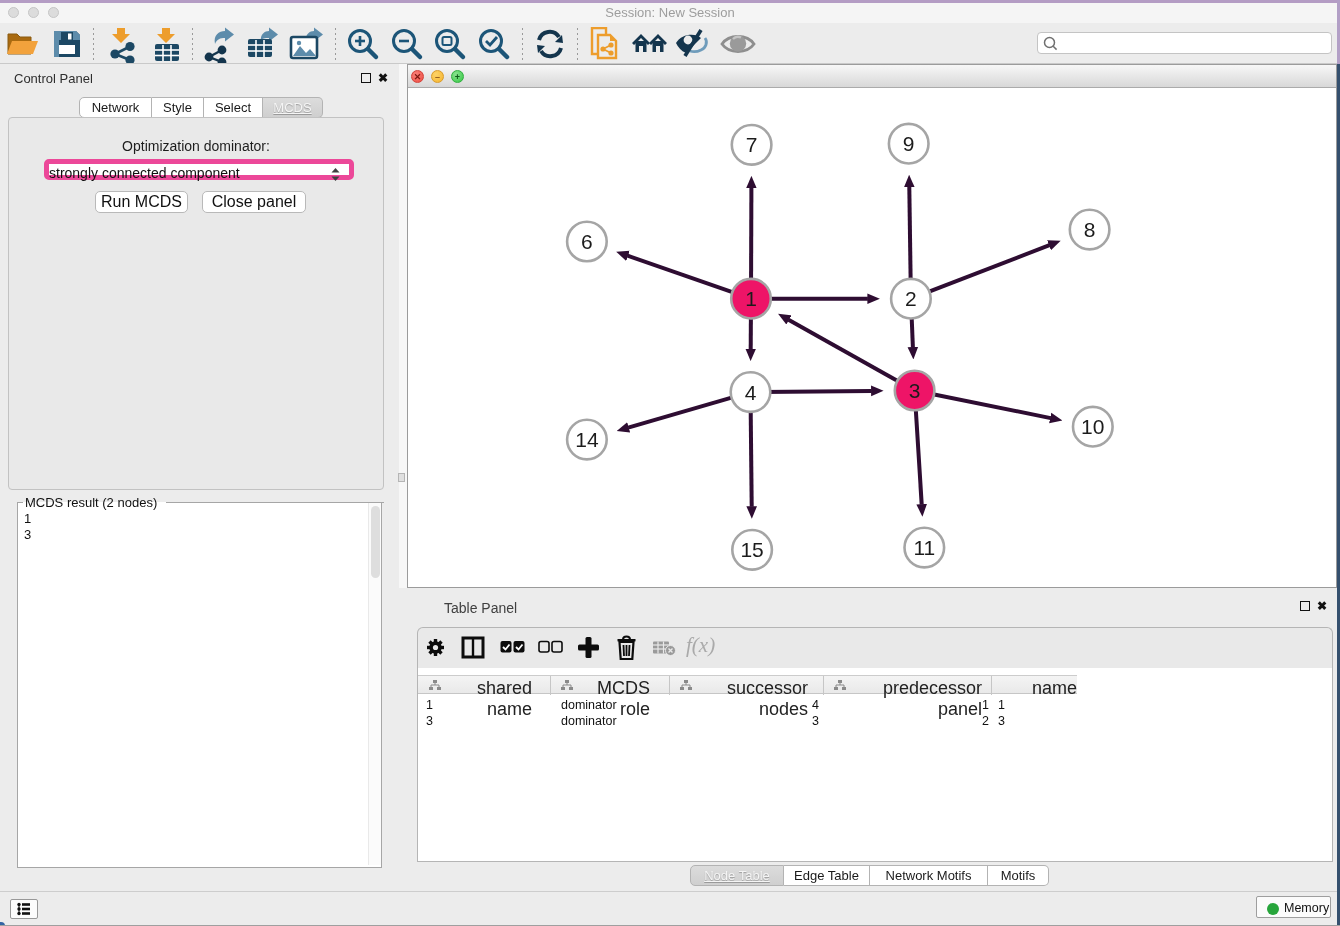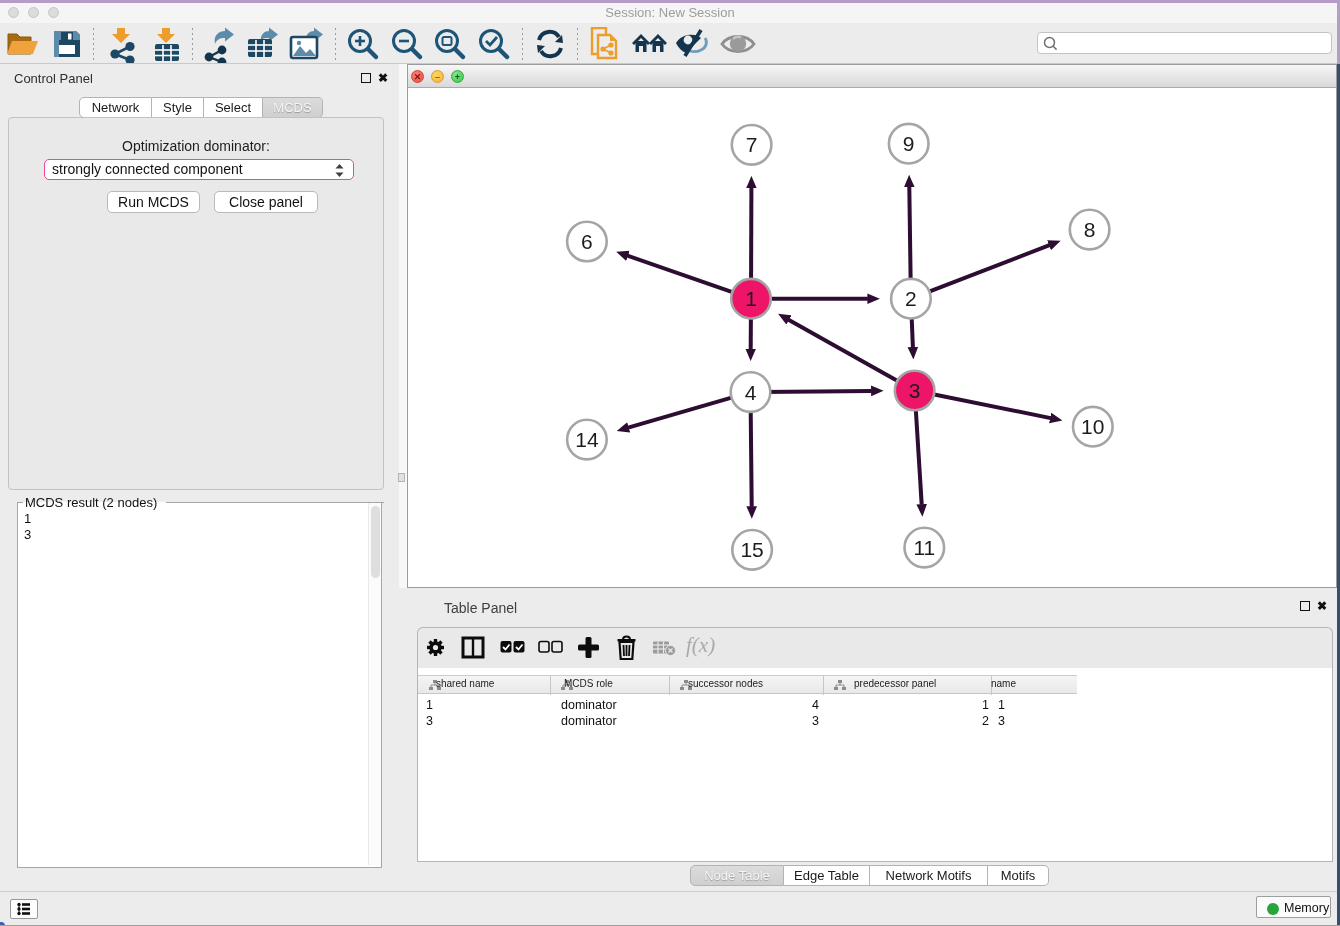--- a/index.html
+++ b/index.html
@@ -17,42 +17,42 @@
 .tbi { top:27px; }
 #search { left:1037px; top:32px; width:295px; height:22px; background:#fff; border:1.5px solid #c4c4c4; border-radius:4px; }
 
 #cp-title { left:14px; top:71px; font-size:13px; color:#2e2e2e; }
 .boxicon { width:10px; height:10px; border:1.6px solid #111; top:73px; }
 .xicon { font-size:12px; color:#111; font-weight:bold; top:71px; }
 .tabrow { display:flex; }
 .tab { height:21px; border:1px solid #b3b3b3; border-left:none; background:#fff; font-size:13px; color:#1a1a1a; text-align:center; line-height:19px; font-weight:500;}
 .tab.first { border-left:1px solid #b3b3b3; border-radius:5px 0 0 5px; }
 .tab.last { border-radius:0 5px 5px 0; }
-.tab.selgray { background:linear-gradient(#dcdcdc,#cfcfcf); color:#f5f5f5; text-shadow:0 1px 1px #9a9a9a; }
+.tab.selgray { background:linear-gradient(#dcdcdc,#cfcfcf); color:#f5f5f5; text-shadow:0 1px 1px #9a9a9a;text-decoration:underline; }
 #cp-tabs { left:79px; top:97px; }
 #cp-content { left:8px; top:117px; width:376px; height:373px; background:#e9e9e9; border:1px solid #c2c2c2; border-radius:4px; }
 #opt-label { left:0px; top:138px; width:392px; text-align:center; font-size:14px; color:#1d1d1d; }
-#combo { left:44px; top:159px; width:310px; height:21px; background:#fff; border:1px solid #ec4899; border-radius:5px; font-size:14px; color:#111; line-height:19px; padding-left:7px; }
-.btn { height:22px; background:#fff; border:1px solid #b9b9b9; border-radius:5px; font-size:14px; color:#111; text-align:center; line-height:20px; top:191px;margin-left:12px; }
+#combo { left:44px; top:159px; width:310px; height:21px; background:#fff; border:5px solid #ec4899; border-radius:5px; font-size:14px; color:#111; line-height:19px; padding-left:0; }
+.btn { height:22px; background:#fff; border:1px solid #b9b9b9; border-radius:5px; font-size:16px; color:#111; text-align:center; line-height:20px; top:191px; }
 
 #mcds-box { left:17px; top:502px; width:365px; height:366px; background:#fff; border:1px solid #a6a6a6; border-top:none; }
 #mcds-label { left:25px; top:495px; font-size:13px; color:#111; }
 #mcds-sb { left:350px; top:1px; width:13px; height:362px; background:#fbfbfb; border-left:1px solid #e9e9e9; }
 #mcds-thumb { left:2px; top:3px; width:9px; height:72px; background:#dedede; border-radius:5px; }
 
 #netwin { left:407px; top:64px; width:930px; height:524px; background:#fff; border:1px solid #9b9b9b; }
 #nethead { left:0px; top:0px; width:928px; height:23px; background:linear-gradient(#f7f7f7,#d8d8d8); border-bottom:1px solid #ababab; }
 #nettitle { left:0; top:4px; width:928px; text-align:center; font-size:13px; font-weight:bold; color:#222; }
 .light { width:13px; height:13px; border-radius:50%; top:4.5px; font-size:9px; font-weight:bold; text-align:center; line-height:13px; }
 
 #tp-title { left:444px; top:600px; font-size:14px; color:#404040; }
 #tp-toolbar { left:417px; top:627px; width:916px; height:41px; background:#e9e9e9; border:1px solid #b5b5b5; border-bottom:none; border-radius:6px 6px 0 0; }
 #tp-table { left:417px; top:668px; width:916px; height:194px; background:#fff; border:1px solid #b5b5b5; border-top:none; }
 #thead { left:0px; top:7px; width:659px; height:19px; background:linear-gradient(#f4f4f4,#e9e9e9); border-top:1px solid #cccccc; border-bottom:1px solid #c6c6c6; }
-.th { position:absolute; top:2px; font-size:10px; color:#222; text-align:left; }
+.th { position:absolute; top:2px; font-size:18px; color:#222; text-align:right; }
 .thsep { position:absolute; top:0; width:1px; height:19px; background:#c6c6c6; }
 .td { position:absolute; font-size:12.5px; color:#111; }
 #tp-tabs { left:690px; top:865px; }
 
 #statusbar { left:0; top:891px; width:1340px; height:35px; background:#ececec; border-top:1px solid #cdcdcd; }
 #listbtn { left:10px; top:899px; width:28px; height:20px; background:#fcfcfc; border:1px solid #989898; border-radius:2px; }
 #membtn { left:1256px; top:896px; width:75px; height:22px; background:#fbfbfb; border:1px solid #9e9e9e; border-radius:2px; font-size:12.5px; color:#111; }
 </style>
 </head>
 <body>

